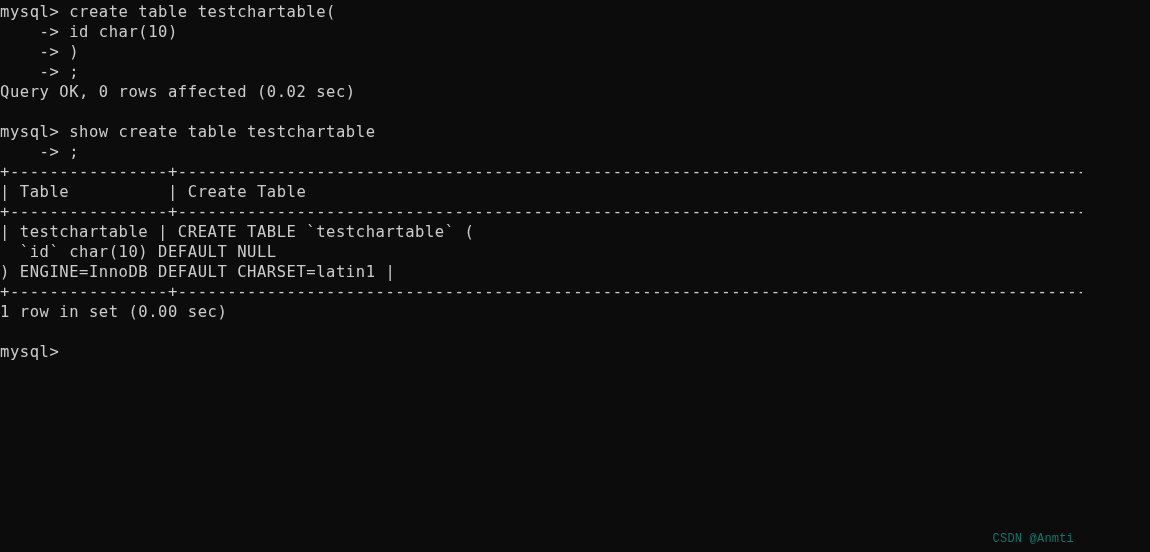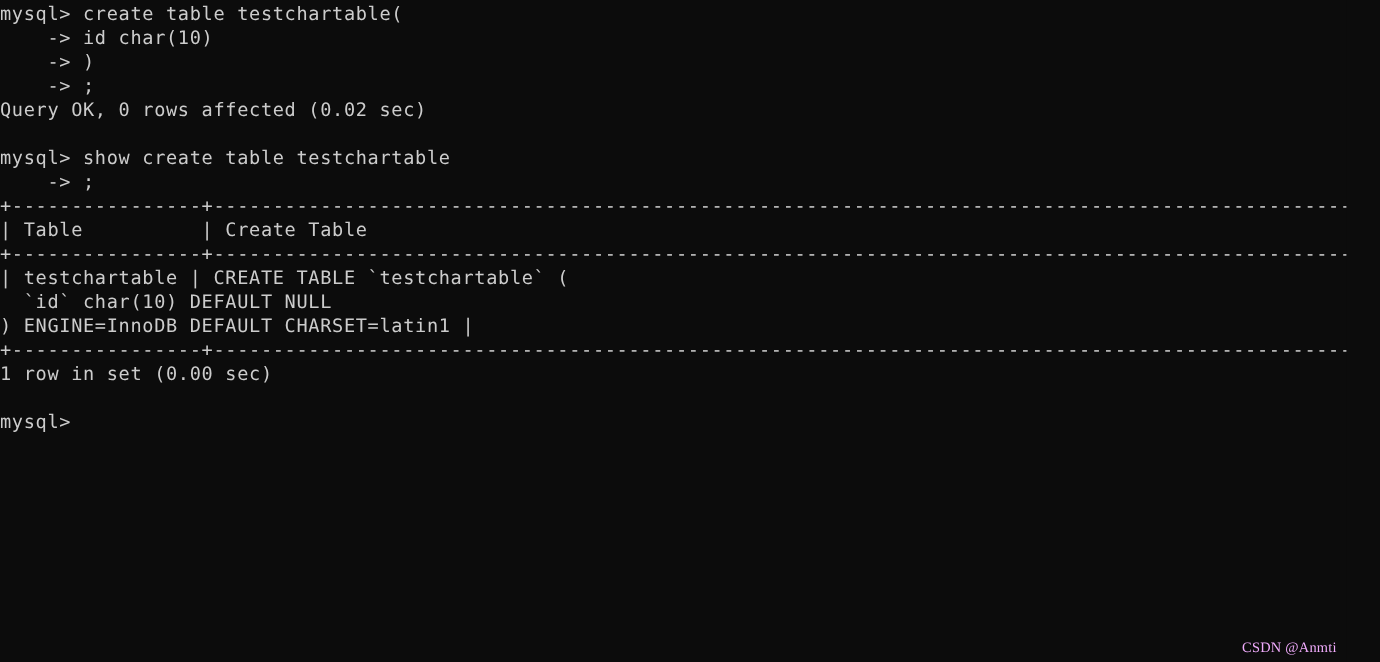--- a/index.html
+++ b/index.html
@@ -11,21 +11,20 @@
     position: relative;
     width: 1082px;
     height: 552px;
     background: #0C0C0C;
     overflow: hidden;
     font-family: "DejaVu Sans Mono", "Liberation Mono", monospace;
     font-size: 15.5px;
     line-height: 20px;
     color: #CCCCCC;
     letter-spacing: 0;
-    padding-left: 40px;
   }
   #console-lines {
     position: absolute;
     left: 0;
     top: 2px;
     width: 1600px;
     white-space: pre;
   }
   .line {
     height: 20px;
@@ -35,24 +34,24 @@
     font-family: "DejaVu Sans Mono", "Liberation Mono", monospace;
     letter-spacing: 0.55px;
   }
   .line.blank {
     height: 20px;
   }
   #watermark {
     position: absolute;
     right: 8px;
     bottom: 6px;
-    font-family: Liberation Serif, serif;
+    font-family: Liberation Mono, monospace;
     font-size: 12px;
     line-height: 14px;
-    color: #f0abfc;
+    color: #0f766e;
     letter-spacing: 0.2px;
     white-space: pre;
   }
 </style>
 </head>
 <body>
 
 <div id="terminal">
 
   <div id="console-lines"><div class="line">mysql&gt; create table testchartable(</div><div class="line">    -&gt; id char(10)</div><div class="line">    -&gt; )</div><div class="line">    -&gt; ;</div><div class="line">Query OK, 0 rows affected (0.02 sec)</div><div class="line blank">&nbsp;</div><div class="line">mysql&gt; show create table testchartable</div><div class="line">    -&gt; ;</div><div class="line">+----------------+--------------------------------------------------------------------------------------------------------------------+</div><div class="line">| Table          | Create Table                                                                                                       |</div><div class="line">+----------------+--------------------------------------------------------------------------------------------------------------------+</div><div class="line">| testchartable | CREATE TABLE `testchartable` (</div><div class="line">  `id` char(10) DEFAULT NULL</div><div class="line">) ENGINE=InnoDB DEFAULT CHARSET=latin1 |</div><div class="line">+----------------+--------------------------------------------------------------------------------------------------------------------+</div><div class="line">1 row in set (0.00 sec)</div><div class="line blank">&nbsp;</div><div class="line">mysql&gt;</div></div>

